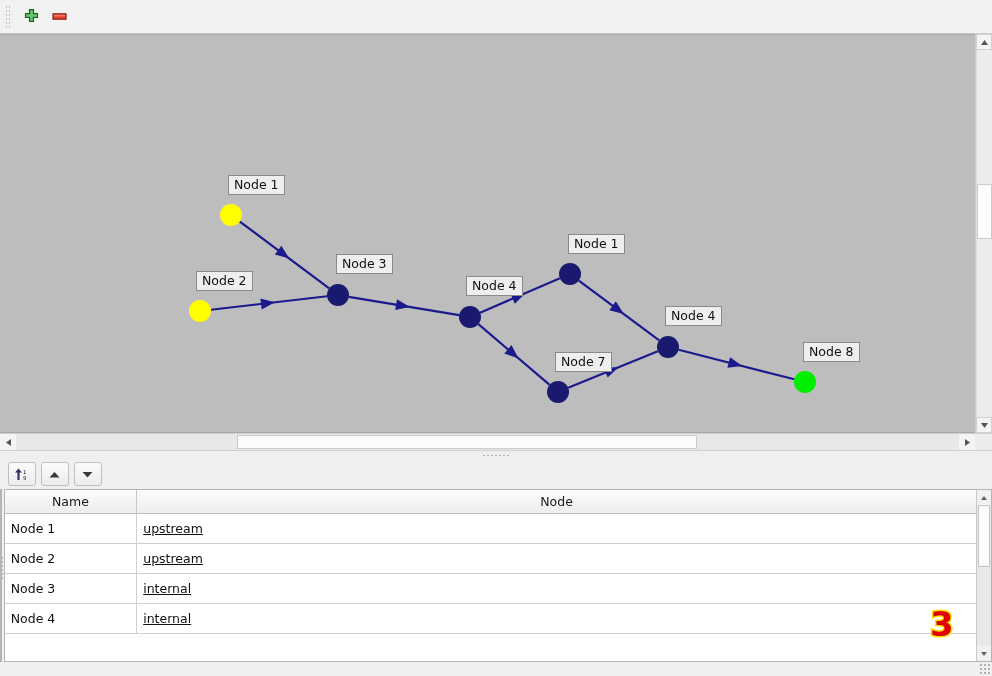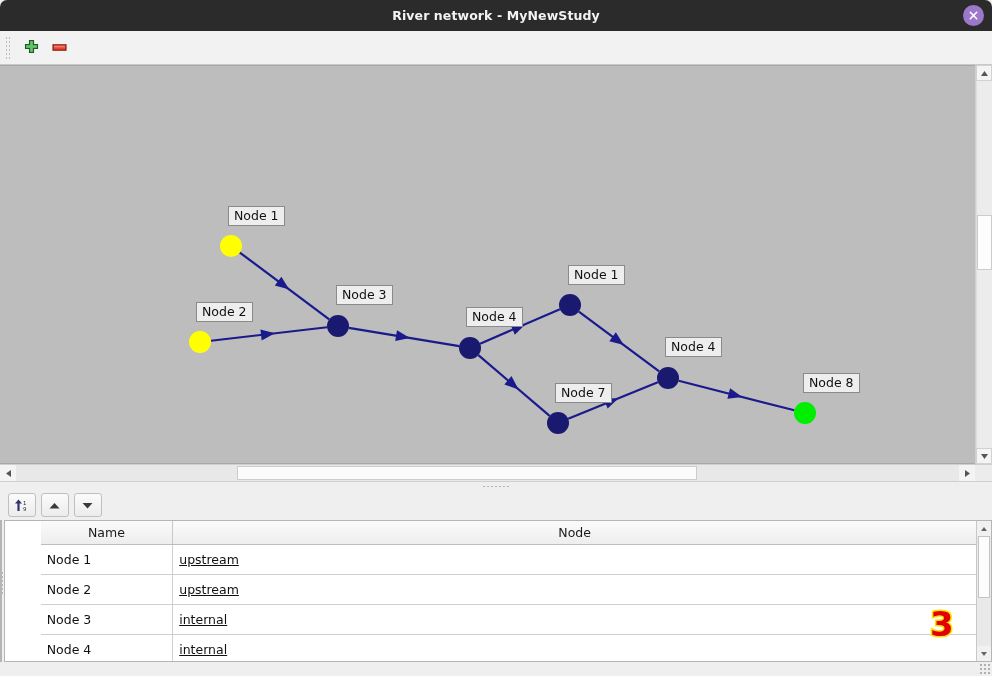--- a/index.html
+++ b/index.html
@@ -199,21 +199,21 @@
 
   .table-area {
     flex: 1 1 auto;
     display: flex;
     border: 1px solid #b5b5b5;
     background: #ffffff;
     min-height: 0;
     position: relative;
     overflow: hidden;
   }
-  .table-scrollwrap { flex: 1 1 auto; min-width: 0; display: flex; flex-direction: column; overflow: hidden; padding-left: 36px; }
+  .table-scrollwrap { flex: 1 1 auto; min-width: 0; display: flex; flex-direction: column; overflow: hidden; }
   table.grid {
     border-collapse: collapse;
     width: 100%;
     table-layout: fixed;
     font-size: 12.5px;
     color: #111111;
   }
   table.grid thead th {
     background: linear-gradient(#fbfbfb, #ededed);
     border-right: 1px solid #c8c8c8;
@@ -262,29 +262,20 @@
     width: 11px; height: 11px;
     background-image: radial-gradient(#b0b0b0 1px, transparent 1px);
     background-size: 4px 4px;
   }
 </style>
 </head>
 <body>
 
 <div id="window">
 
-  <div id="titlebar">
-    <span class="title-text">River network - MyNewStudy</span>
-    <div id="close-btn">
-      <svg width="11" height="11" viewBox="0 0 11 11">
-        <line x1="2.3" y1="2.3" x2="8.7" y2="8.7" stroke="#ffffff" stroke-width="1.6" stroke-linecap="round"></line>
-        <line x1="8.7" y1="2.3" x2="2.3" y2="8.7" stroke="#ffffff" stroke-width="1.6" stroke-linecap="round"></line>
-      </svg>
-    </div>
-  </div>
 
   <div id="toolbar">
     <div class="grip"></div>
     <div class="tb-icon">
       <svg width="17" height="17" viewBox="0 0 17 17">
         <path d="M6.5 1.5 h4 v4 h4 v4 h-4 v4 h-4 v-4 h-4 v-4 h4 z" fill="#4caf50" stroke="#1f5c23" stroke-width="1.1" stroke-linejoin="miter"></path>
         <path d="M7.4 2.4 h2.2 v4 h4 v2.2 h-4 v4 h-2.2 v-4 h-4 v-2.2 h4 z" fill="#7fd187" opacity="0.55"></path>
       </svg>
     </div>
     <div class="tb-icon">

